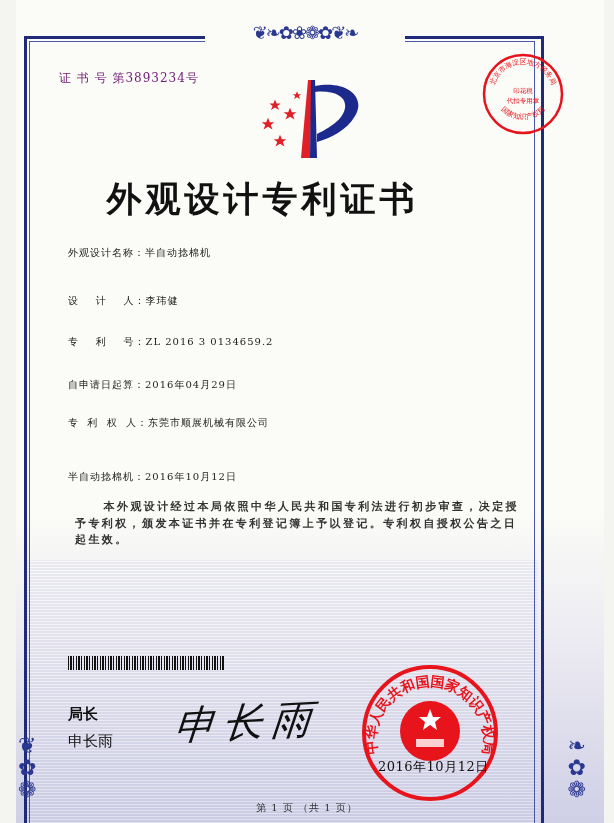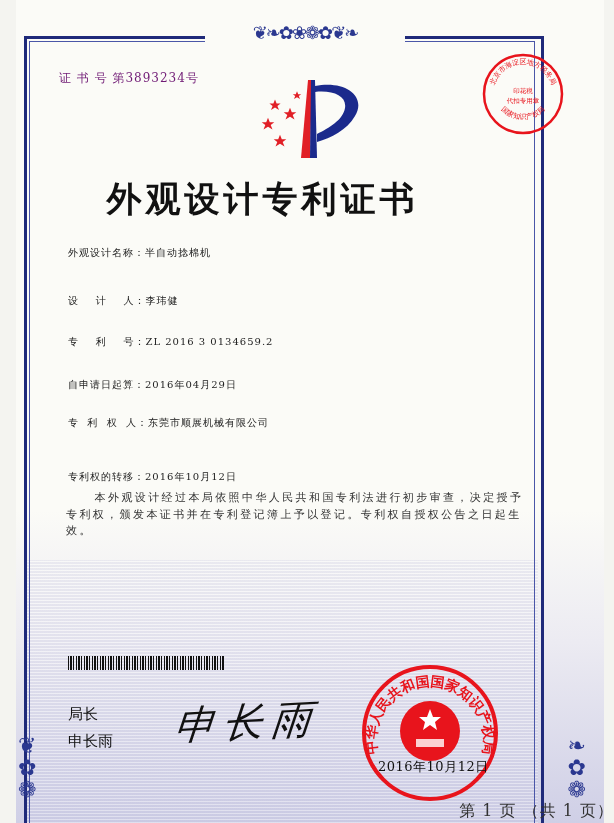--- a/index.html
+++ b/index.html
@@ -45,38 +45,38 @@
     font-size: 35px; color: #111; letter-spacing: 4px; font-weight: bold; margin-top: 18px;
   }
   .field {
     position: absolute; left: 68px; font-size: 10px; color: #222; letter-spacing: 1px;
     white-space: pre;
   }
   .body-text {
     position: absolute; left: 66px; top: 490px; width: 470px; font-size: 11px;
     line-height: 16.5px; color: #333; letter-spacing: 2.4px;
   }
-  .body-text p { margin: 0; text-indent: 2.6em; }
+  .body-text p { margin: 9px; text-indent: 2.6em; font-weight: bold; }
   .barcode {
     position: absolute; left: 68px; top: 656px; width: 156px; height: 14px;
     background: repeating-linear-gradient(90deg, #111 0 1px, transparent 1px 2px, #111 2px 4px, transparent 4px 5px, #111 5px 6px, transparent 6px 8px);
   }
   .director-title, .director-name {
     position: absolute; left: 68px; font-family: "DejaVu Sans", sans-serif; font-size: 15px; color: #111;
   }
-  .director-title { top: 705px; }
+  .director-title { top: 705px; font-weight: bold; }
   .director-name { top: 732px; }
   .signature {
     position: absolute; left: 175px; top: 695px; font-size: 40px; color: #111;
     font-family: "DejaVu Serif", serif; font-style: italic; transform: skewX(-8deg) rotate(-3deg);
     letter-spacing: 8px;
   }
   .page-no {
-    position: absolute; left: 0; top: 801px; width: 614px; text-align: right;
-    font-size: 16px; color: #333; letter-spacing: 1px;
+    position: absolute; left: 0; top: 801px; width: 614px; text-align: center;
+    font-size: 10px; color: #333; letter-spacing: 1px;
   }
   .seal-small { position: absolute; left: 481px; top: 52px; width: 84px; height: 84px; }
   .seal-big { position: absolute; left: 360px; top: 663px; width: 140px; height: 140px; }
   .seal-date {
     position: absolute; left: 378px; top: 758px; font-size: 13px; color: #111;
     letter-spacing: 0.5px; white-space: pre; z-index: 3;
   }
 </style>
 </head>
 <body>
@@ -105,21 +105,21 @@
   <path d="M60,8 C90,2 112,18 100,38 C92,52 76,60 62,64 L62,56 C74,50 88,42 90,30 C92,18 78,12 60,14 Z" fill="#1b2a8c"></path>
 </svg>
 
 <div class="title">外观设计专利证书</div>
 
 <div class="field" style="top:246px"><span>外观设计名称：</span><span>半自动捻棉机</span></div>
 <div class="field" style="top:294px"><span>设    计    人：</span><span>李玮健</span></div>
 <div class="field" style="top:335px"><span>专    利    号：</span><span>ZL 2016 3 0134659.2</span></div>
 <div class="field" style="top:378px"><span>自申请日起算：</span><span>2016年04月29日</span></div>
 <div class="field" style="top:416px"><span>专  利  权  人：</span><span>东莞市顺展机械有限公司</span></div>
-<div class="field" style="top:470px"><span>专利权的转移：</span><span>2016年10月12日</span></div>
+<div class="field" style="top:470px"><span>半自动捻棉机：</span><span>2016年10月12日</span></div>
 
 <div class="body-text">
   <p>本外观设计经过本局依照中华人民共和国专利法进行初步审查，决定授予专利权，颁发本证书并在专利登记簿上予以登记。专利权自授权公告之日起生效。</p>
 </div>
 
 <div class="barcode"></div>
 
 <div class="director-title">局长</div>
 <div class="director-name">申长雨</div>
 <div class="signature">申长雨</div>

